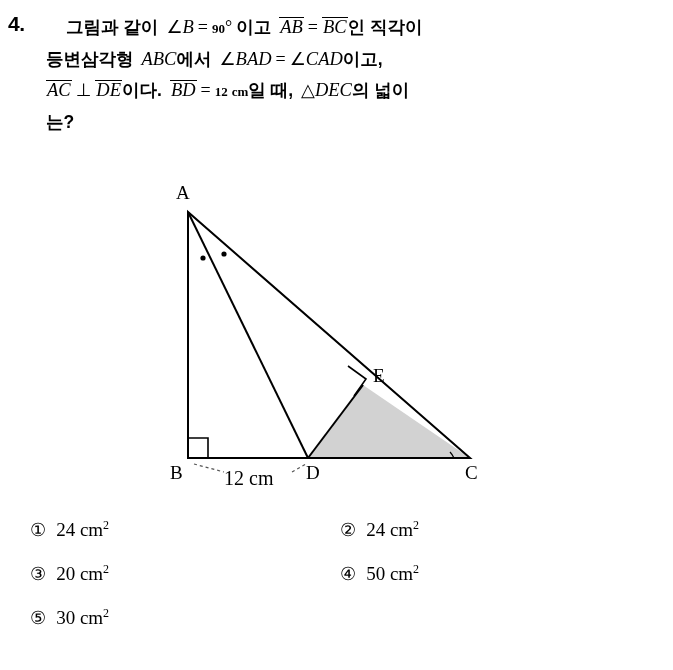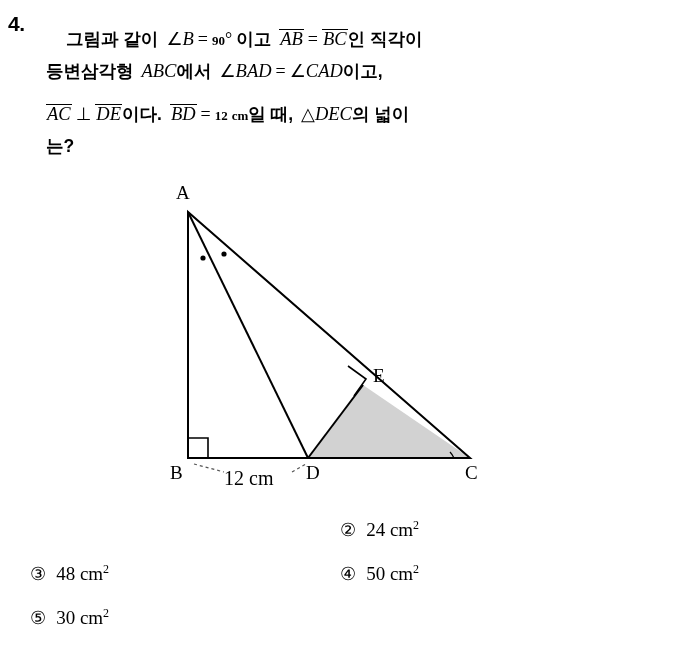--- a/index.html
+++ b/index.html
@@ -70,21 +70,21 @@
   }
   .ovl {
     font-family: "Liberation Serif", serif;
     font-style: italic;
     font-weight: normal;
     font-size: 18.5px;
     border-top: 1.3px solid #000;
     padding: 0 1px;
     display: inline-block;
     line-height: 1.05;
-    margin-top: 17px;
+    margin-top: 5px;
   }
   .sp { display: inline-block; width: 4px; }
   .sp2 { display: inline-block; width: 8px; }
 
   
   #figure {
     position: absolute;
     left: 120px;
     top: 180px;
     width: 420px;
@@ -180,27 +180,30 @@
     <div class="fig-label" style="left:50px; top:282px;">B</div>
     <div class="fig-label" style="left:186px; top:282px;">D</div>
     <div class="fig-label" style="left:345px; top:282px;">C</div>
     <div class="fig-label" style="left:253px; top:185px;">E</div>
 
     <div class="fig-len" style="left:104px; top:287px;">12 cm</div>
   </div>
 
   <div class="choices">
     <div class="choice-row">
+      <div class="choice col1">
+        <span class="circ">①</span><span class="val">24</span>&nbsp;<span class="val">cm</span><sup>2</sup>
+      </div>
       <div class="choice col2">
         <span class="circ">②</span><span class="val">24</span>&nbsp;<span class="val">cm</span><sup>2</sup>
       </div>
     </div>
     <div class="choice-row">
       <div class="choice col1">
-        <span class="circ">③</span><span class="val">48</span>&nbsp;<span class="val">cm</span><sup>2</sup>
+        <span class="circ">③</span><span class="val">20</span>&nbsp;<span class="val">cm</span><sup>2</sup>
       </div>
       <div class="choice col2">
         <span class="circ">④</span><span class="val">50</span>&nbsp;<span class="val">cm</span><sup>2</sup>
       </div>
     </div>
     <div class="choice-row">
       <div class="choice col1">
         <span class="circ">⑤</span><span class="val">30</span>&nbsp;<span class="val">cm</span><sup>2</sup>
       </div>
     </div>

